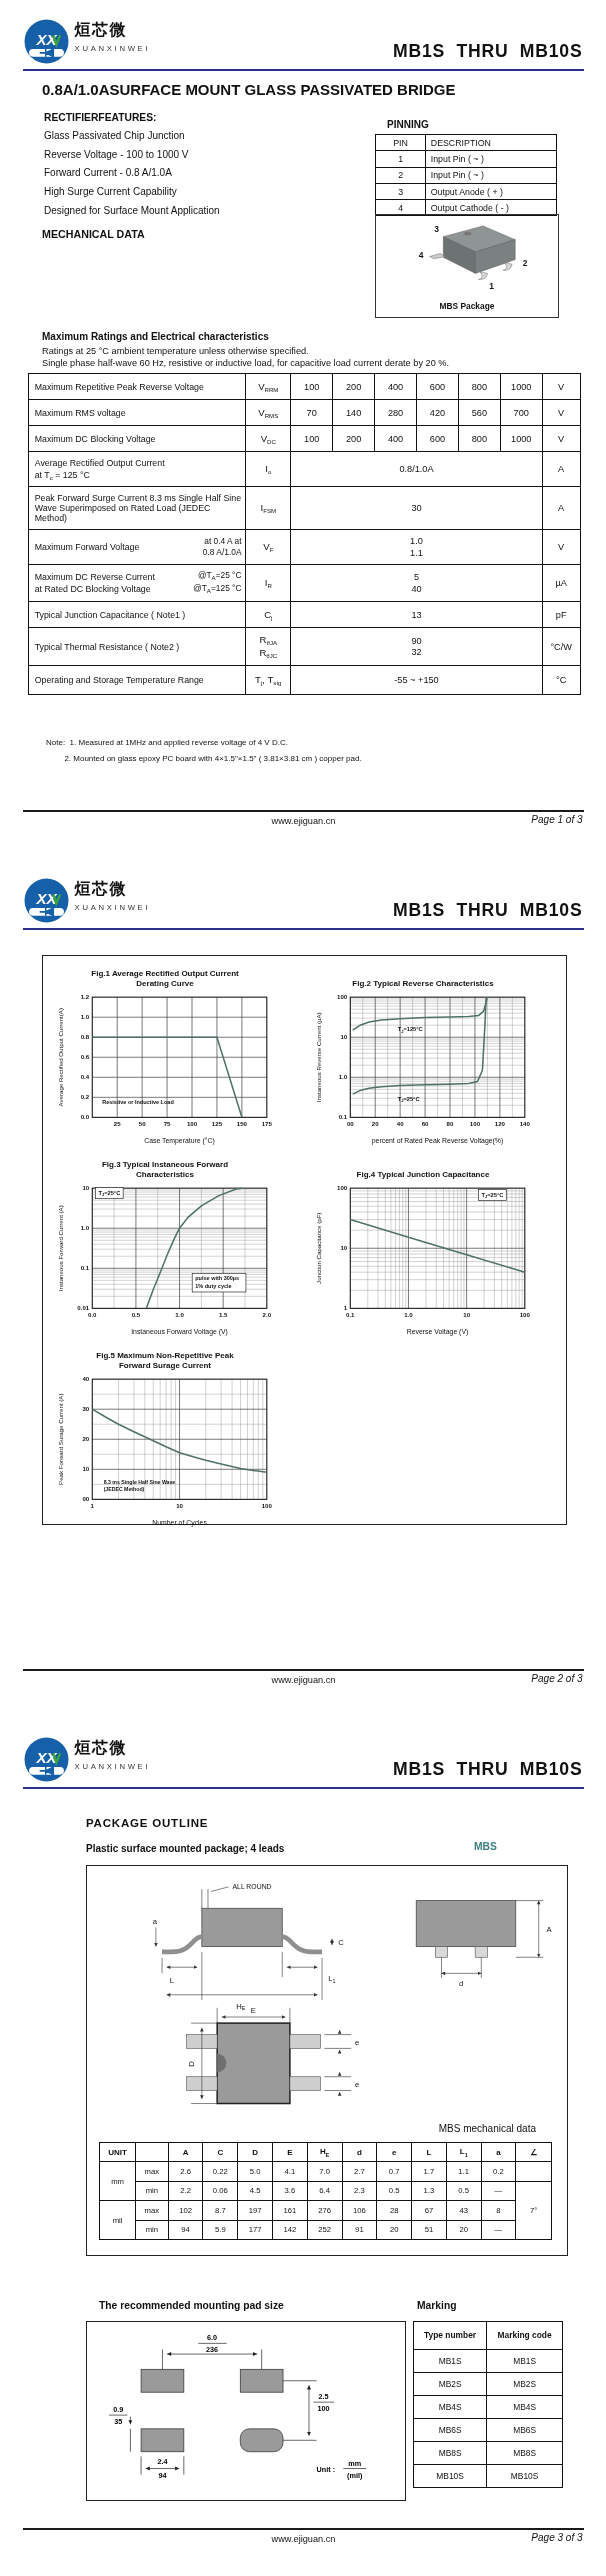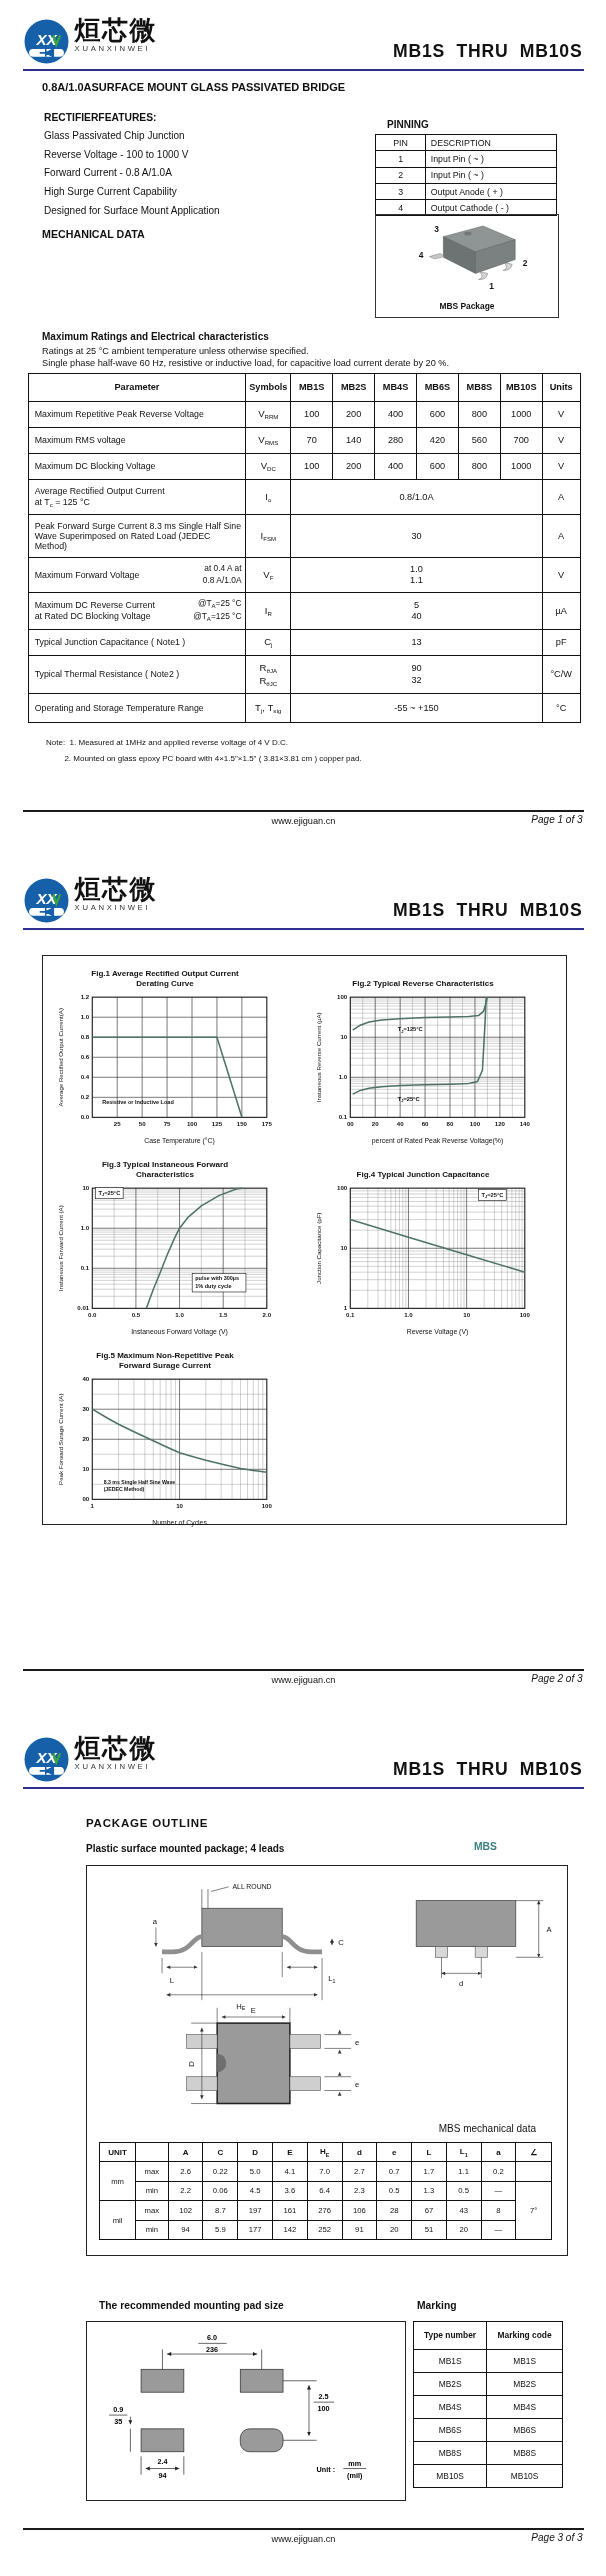--- a/index.html
+++ b/index.html
@@ -1,30 +1,30 @@
 <!DOCTYPE html>
 <html style="font-size:12.2px"><head>
 <meta charset="utf-8">
 <style>
   html,body{margin:0;padding:0;background:#fff;}
   body{width:607px;font-family:"Liberation Sans",sans-serif;color:#111;}
   .page{position:relative;width:607px;height:859px;background:#fff;overflow:hidden;}
   
   .logo{position:absolute;left:23px;top:17px;display:flex;align-items:flex-start;}
   .logo-txt{margin-left:4.6px;}
-  .logo-cn{font-size:26px;font-weight:bold;line-height:26px;letter-spacing:1.5px;}
+  .logo-cn{font-size:16px;font-weight:bold;line-height:26px;letter-spacing:1.5px;}
   .logo-en{font-size:7.7px;letter-spacing:2.7px;color:#333;margin-top:0.8px;}
   .doc-title{position:absolute;right:24.5px;top:41px;font-size:17.6px;font-weight:bold;letter-spacing:0.8px;white-space:pre;}
   .hdr-rule{position:absolute;left:23px;right:23px;top:69px;height:2.3px;background:#2d2f8f;}
   
   .ftr-rule{position:absolute;left:23px;right:23px;top:810px;height:1.9px;background:#1a1a1a;}
   .ftr-site{position:absolute;left:0;right:0;top:816px;text-align:center;font-size:9.2px;}
   .ftr-page{position:absolute;right:24.5px;top:814px;font-style:italic;font-size:10px;}
   
-  .subtitle{position:absolute;left:42px;top:81px;font-size:11px;font-weight:bold;}
+  .subtitle{position:absolute;left:42px;top:81px;font-size:15px;font-weight:bold;}
   .feat-h{position:absolute;left:44px;top:112px;font-size:10.3px;font-weight:bold;}
   .feat-list{position:absolute;left:44px;top:130px;font-size:10px;}
   .feat-list div{margin-bottom:7.7px;}
   .pin-h{position:absolute;left:387px;top:119px;font-size:10px;font-weight:bold;}
   table{border-collapse:collapse;}
   .pin-table{position:absolute;left:375px;top:134px;width:182px;font-size:8.8px;border:1.4px solid #111;}
   .pin-table td{border:0.8px solid #111;height:15.3px;padding:0 4.6px;}
   .pin-table td:first-child{width:40px;text-align:center;}
   .pkg-box{position:absolute;left:375px;top:214px;width:182px;height:102px;border:1.1px solid #333;}
   .pkg-cap{position:absolute;left:0;right:0;bottom:6.1px;text-align:center;font-size:8.4px;font-weight:bold;}
@@ -151,31 +151,20 @@
         <col style="width:44px">
         <col style="width:41px">
         <col style="width:41px">
         <col style="width:41px">
         <col style="width:41px">
         <col style="width:41px">
         <col style="width:41px">
         <col style="width:37px">
       </colgroup>
     <tbody>
-        <tr style="height:27.6px">
-      <th>Parameter</th>
-          <th>Symbols</th>
-      <th>MB1S</th>
-          <th>MB2S</th>
-      <th>MB4S</th>
-          <th>MB6S</th>
-      <th>MB8S</th>
-          <th>MB10S</th>
-      <th>Units</th>
-    </tr>
     <tr style="height:26px">
       <td class="pl">Maximum Repetitive Peak Reverse Voltage</td>
       <td class="sym"><span>V</span><sub>RRM</sub></td>
       <td>100</td>
           <td>200</td>
       <td>400</td>
           <td>600</td>
       <td>800</td>
           <td>1000</td>
       <td>V</td>

